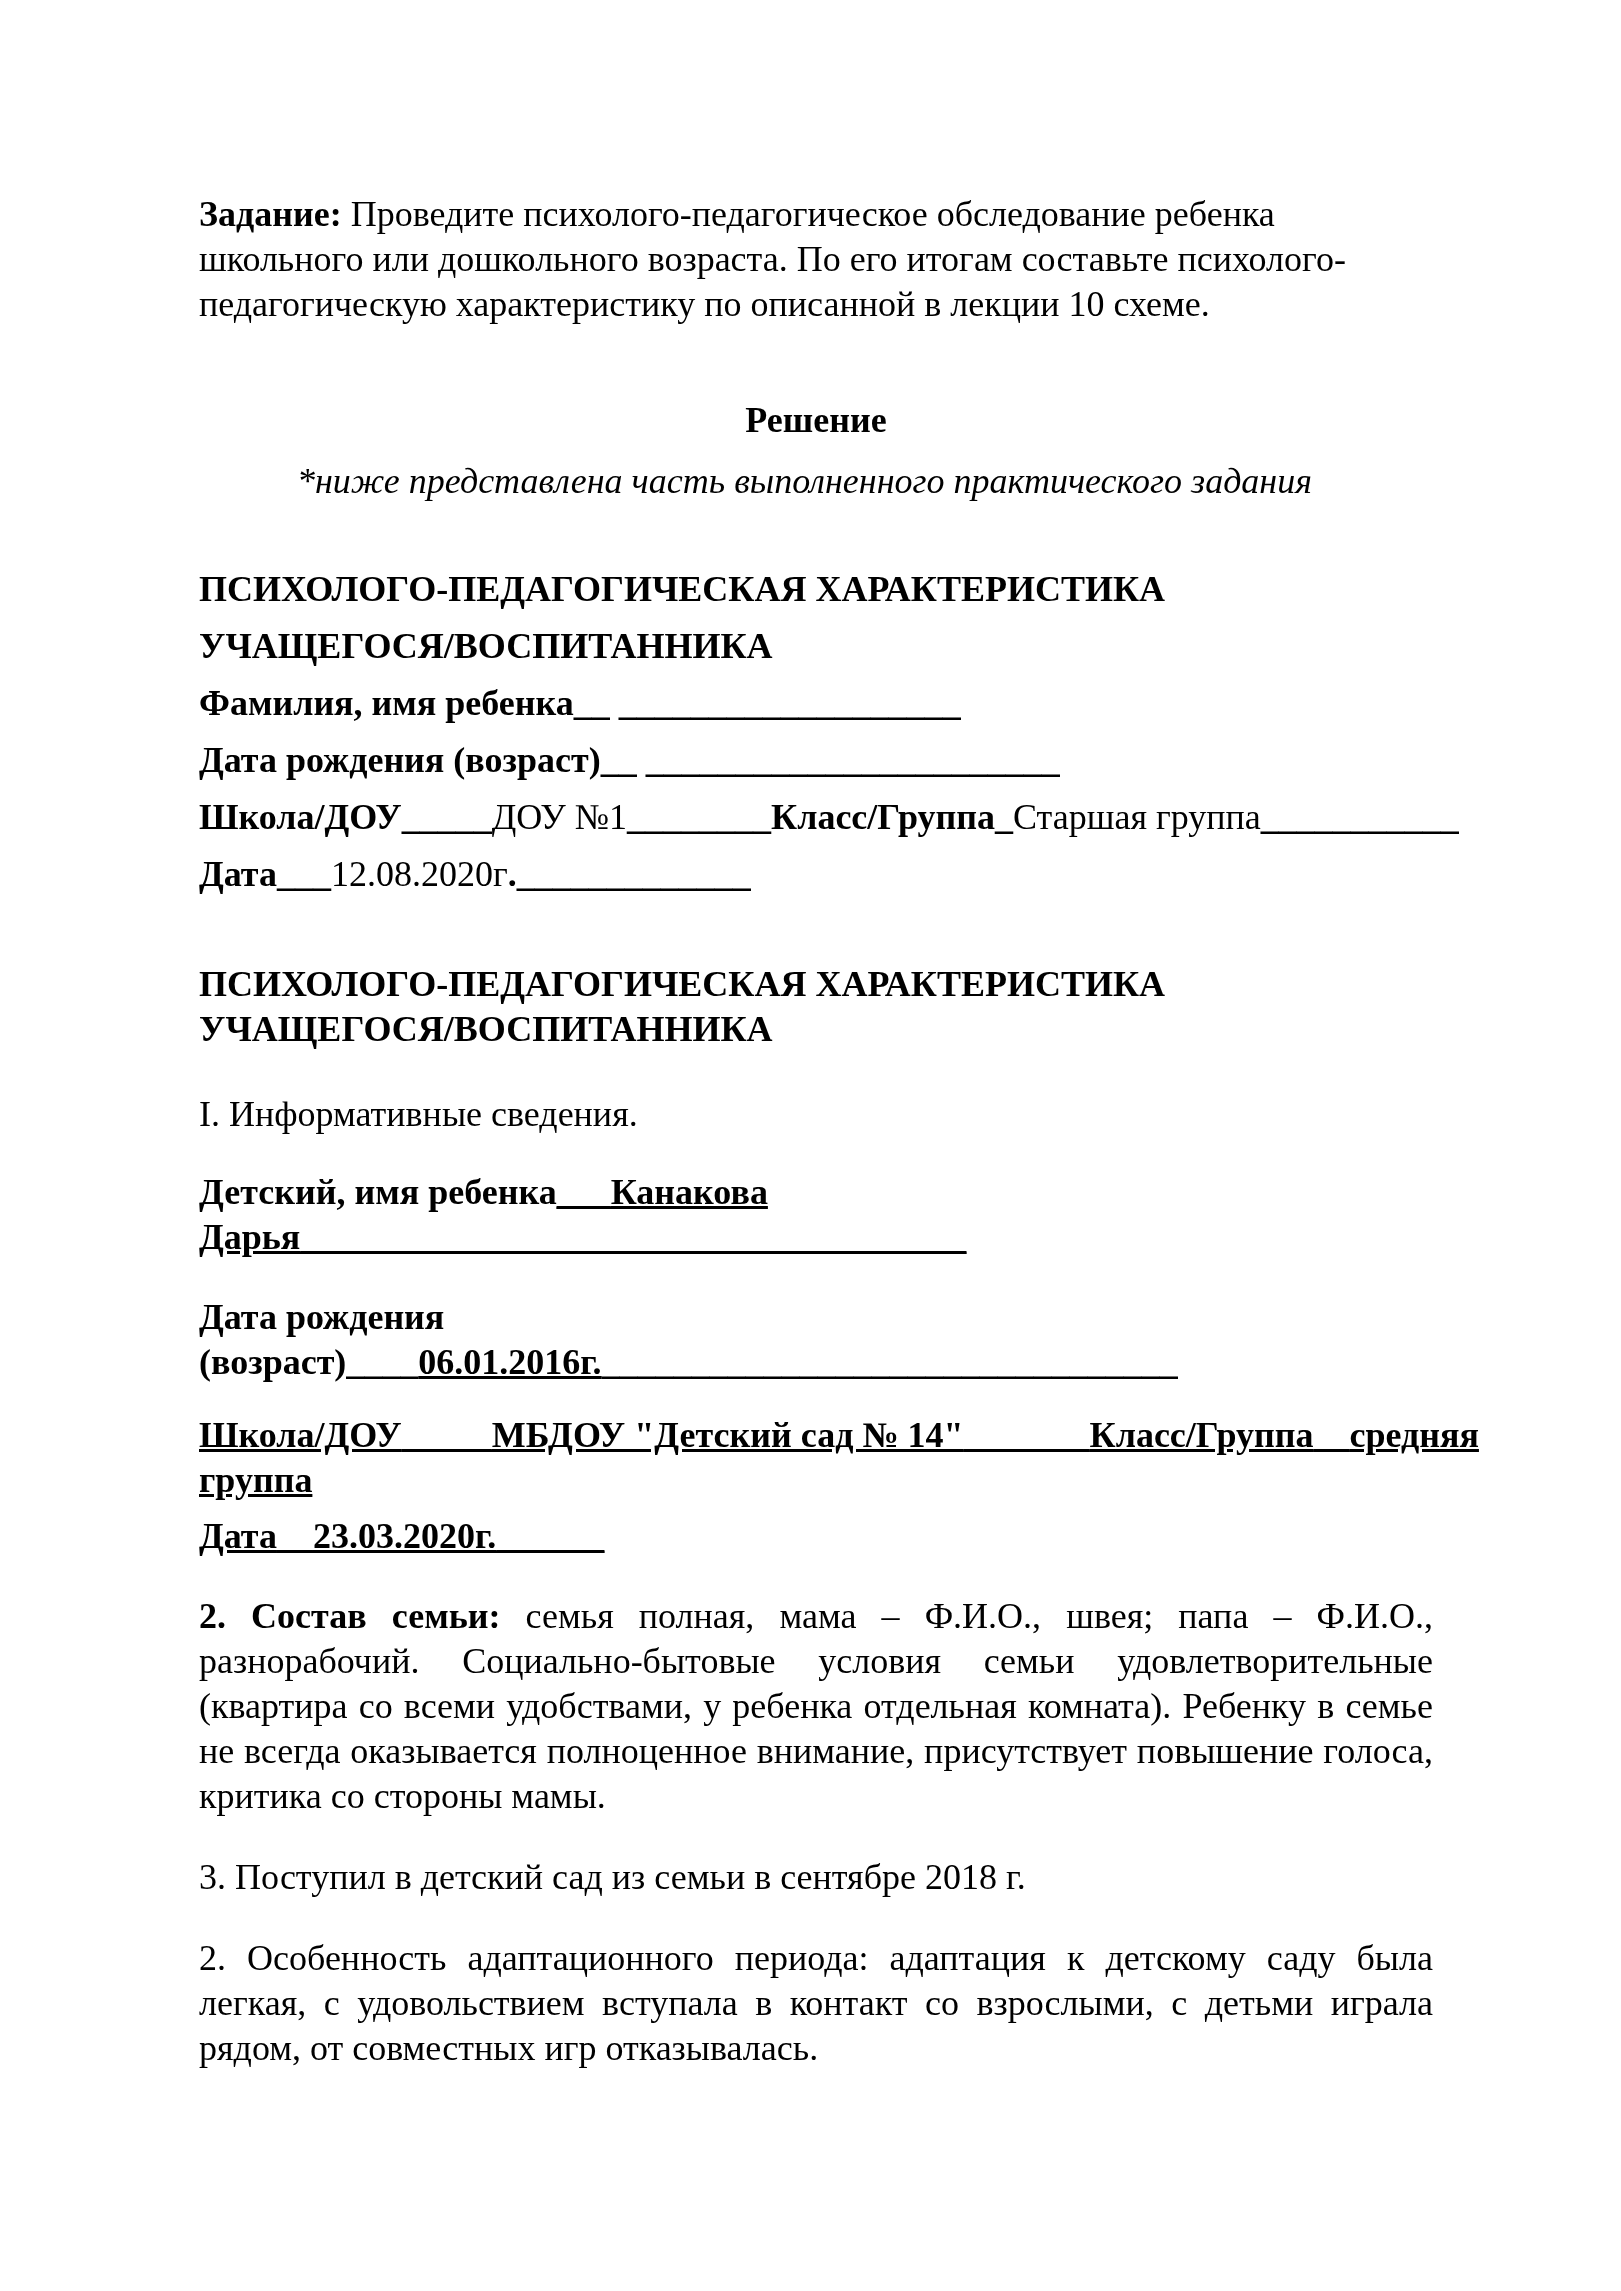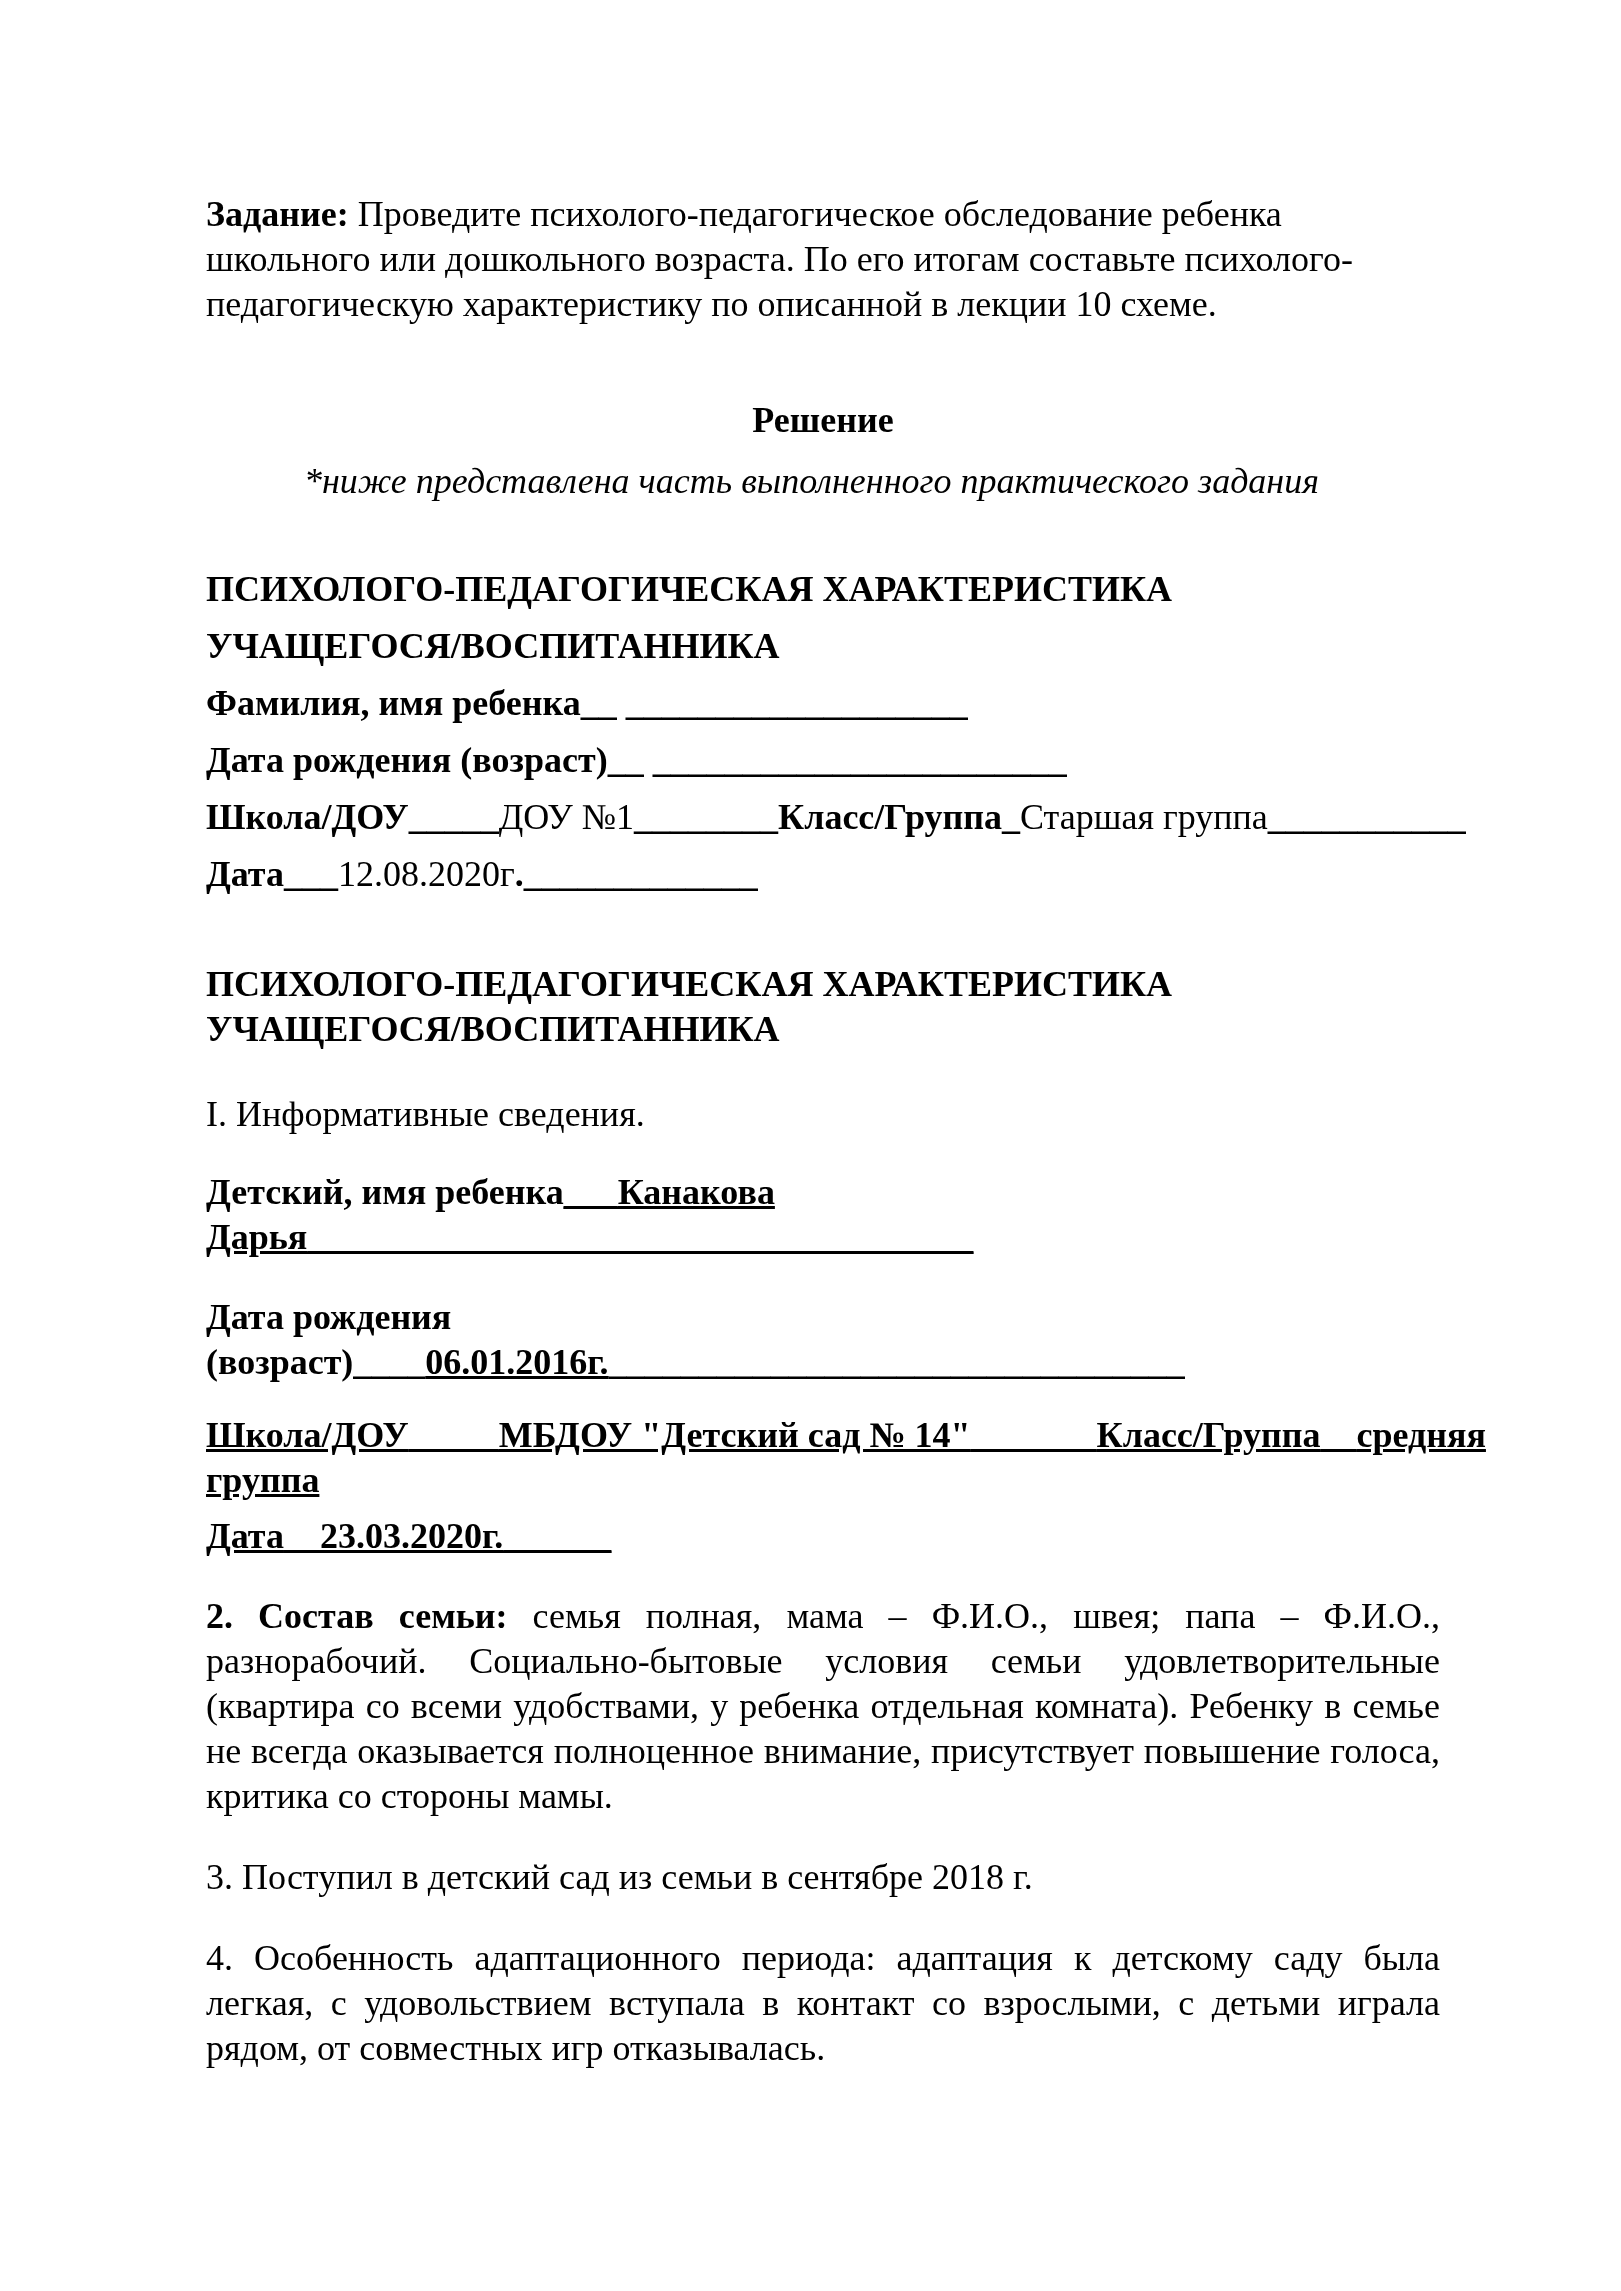--- a/index.html
+++ b/index.html
@@ -9,21 +9,21 @@
     height: 2292px;
     background: #ffffff;
     color: #000000;
     font-family: "Liberation Serif", "DejaVu Serif", serif;
     font-size: 36px;
     line-height: 45px;
     overflow: hidden;
   }
   .content {
     position: absolute;
-    left: 206px;
+    left: 199px;
     top: 0;
     width: 1234px;
   }
   .b   { font-weight: bold; }
   .reg { font-weight: normal; }
   .u   { text-decoration: underline; }
 
   .para-assignment { margin-top: 192px; text-align: left; }
   .solution-heading { margin-top: 71px; text-align: center; font-weight: bold; }
   .solution-note { margin-top: 15.7px; padding-left: 98px; font-style: italic; }
@@ -90,17 +90,17 @@
     </div>
 
     <div class="item-date">
       <div class="form2-line"><span class="u">Дата</span><span class="u">__</span><span class="u">23.03.2020г.</span><span class="u">______</span></div>
     </div>
 
     <p class="para-family"><span class="b">2. Состав семьи:</span><span> семья полная, мама – Ф.И.О., швея; папа – Ф.И.О., разнорабочий. Социально-бытовые условия семьи удовлетворительные (квартира со всеми удобствами, у ребенка отдельная комната). Ребенку в семье не всегда оказывается полноценное внимание, присутствует повышение голоса, критика со стороны мамы.</span></p>
 
     <p class="para-admission">3. Поступил в детский сад из семьи в сентябре 2018 г.</p>
 
-    <p class="para-adaptation">4. Особенность адаптационного периода: адаптация к детскому саду была легкая, с удовольствием вступала в контакт со взрослыми, с детьми играла рядом, от совместных игр отказывалась.</p>
+    <p class="para-adaptation">2. Особенность адаптационного периода: адаптация к детскому саду была легкая, с удовольствием вступала в контакт со взрослыми, с детьми играла рядом, от совместных игр отказывалась.</p>
 
   </div>
 </div>
 
 
 </body></html>

